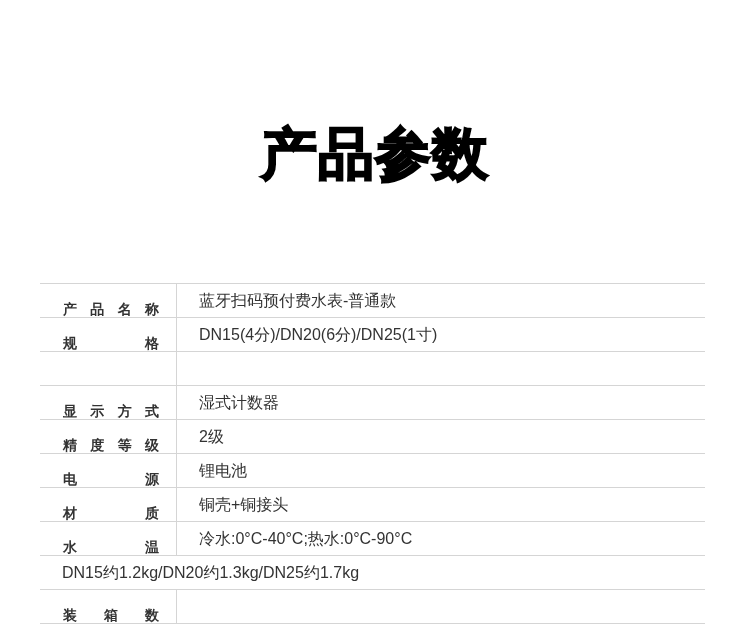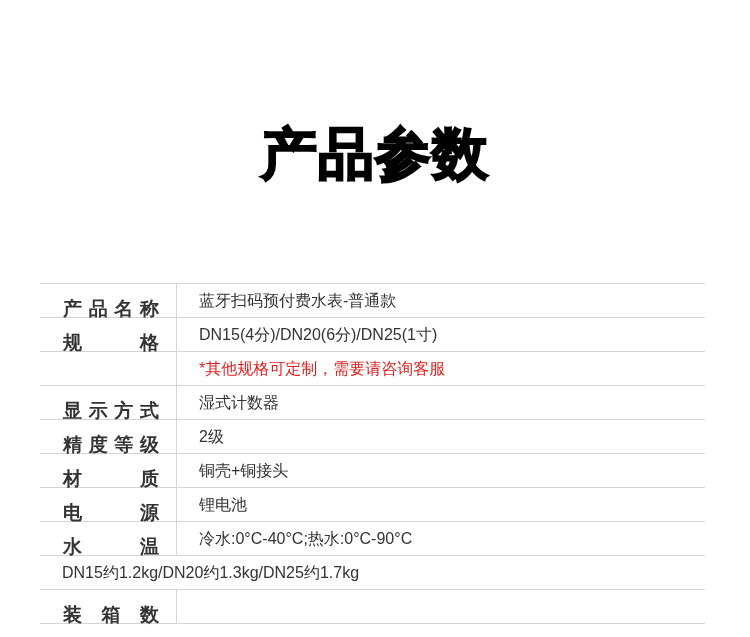--- a/index.html
+++ b/index.html
@@ -47,21 +47,21 @@
   .spec-cell-label {
     width: 137px;
     box-sizing: border-box;
     border-right: 1px solid #d5d5d5;
     display: flex;
     align-items: center;
   }
   .spec-label-text {
     flex: 1;
     padding: 0 17px 0 23px;
-    font-size: 19px;
+    font-size: 14px;
     font-weight: 700;
     color: #333333;
     text-align: justify;
     text-align-last: justify;
     line-height: 1;
     margin-top: 16px;
   }
   .spec-cell-value {
     flex: 1;
     display: flex;
@@ -99,23 +99,20 @@
       </div>
       <div class="spec-cell-value">
         <span class="spec-value-text">DN15(4分)/DN20(6分)/DN25(1寸)</span>
       </div>
     </div>
 
     <div class="spec-row">
       <div class="spec-cell-label">
         <span class="spec-label-text"></span>
       </div>
-      <div class="spec-cell-value">
-        <span class="spec-value-text" style="color: rgb(224, 31, 31);">*其他规格可定制，需要请咨询客服</span>
-      </div>
     </div>
 
     <div class="spec-row">
       <div class="spec-cell-label">
         <span class="spec-label-text">显示方式</span>
       </div>
       <div class="spec-cell-value">
         <span class="spec-value-text">湿式计数器</span>
       </div>
     </div>
@@ -124,33 +121,33 @@
       <div class="spec-cell-label">
         <span class="spec-label-text">精度等级</span>
       </div>
       <div class="spec-cell-value">
         <span class="spec-value-text">2级</span>
       </div>
     </div>
 
     <div class="spec-row">
       <div class="spec-cell-label">
-        <span class="spec-label-text">材质</span>
+        <span class="spec-label-text">电源</span>
       </div>
       <div class="spec-cell-value">
-        <span class="spec-value-text">铜壳+铜接头</span>
+        <span class="spec-value-text">锂电池</span>
       </div>
     </div>
 
     <div class="spec-row">
       <div class="spec-cell-label">
-        <span class="spec-label-text">电源</span>
+        <span class="spec-label-text">材质</span>
       </div>
       <div class="spec-cell-value">
-        <span class="spec-value-text">锂电池</span>
+        <span class="spec-value-text">铜壳+铜接头</span>
       </div>
     </div>
 
     <div class="spec-row">
       <div class="spec-cell-label">
         <span class="spec-label-text">水温</span>
       </div>
       <div class="spec-cell-value">
         <span class="spec-value-text">冷水:0°C-40°C;热水:0°C-90°C</span>
       </div>

